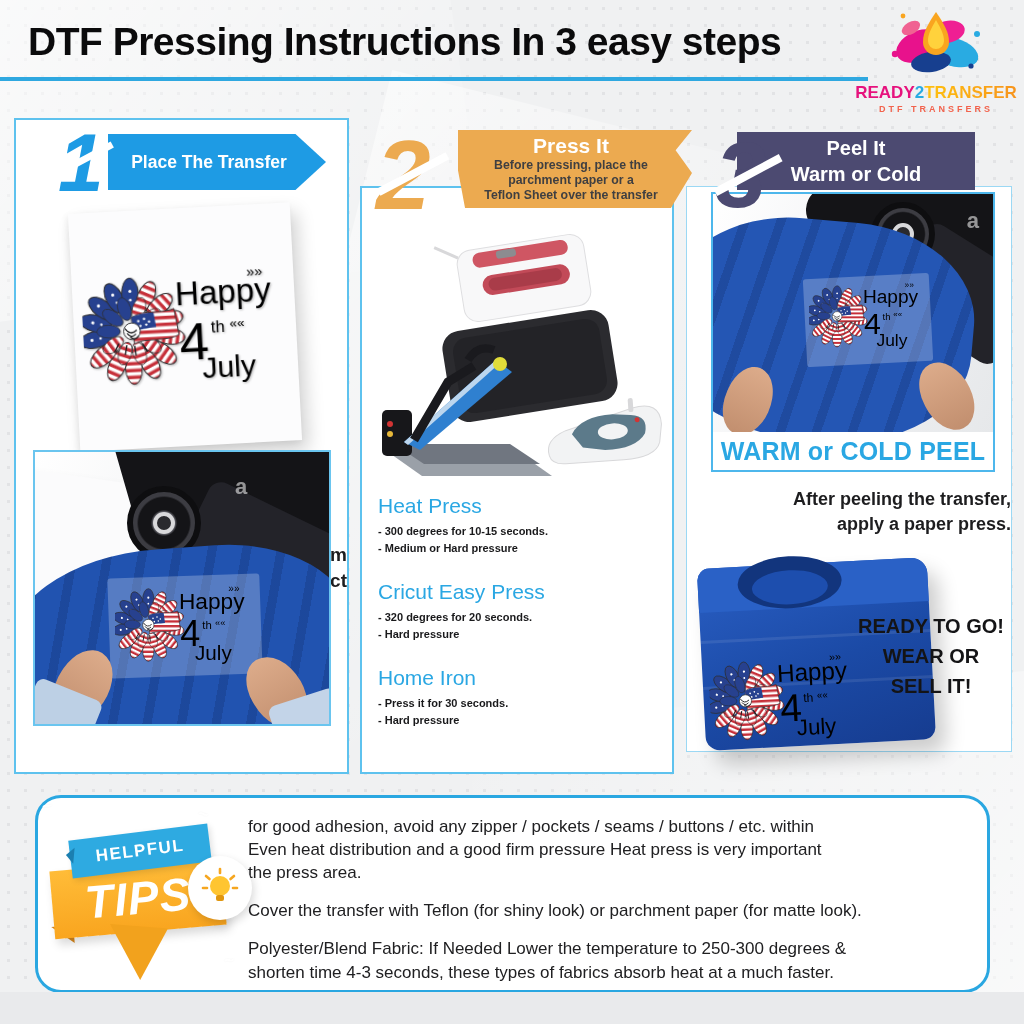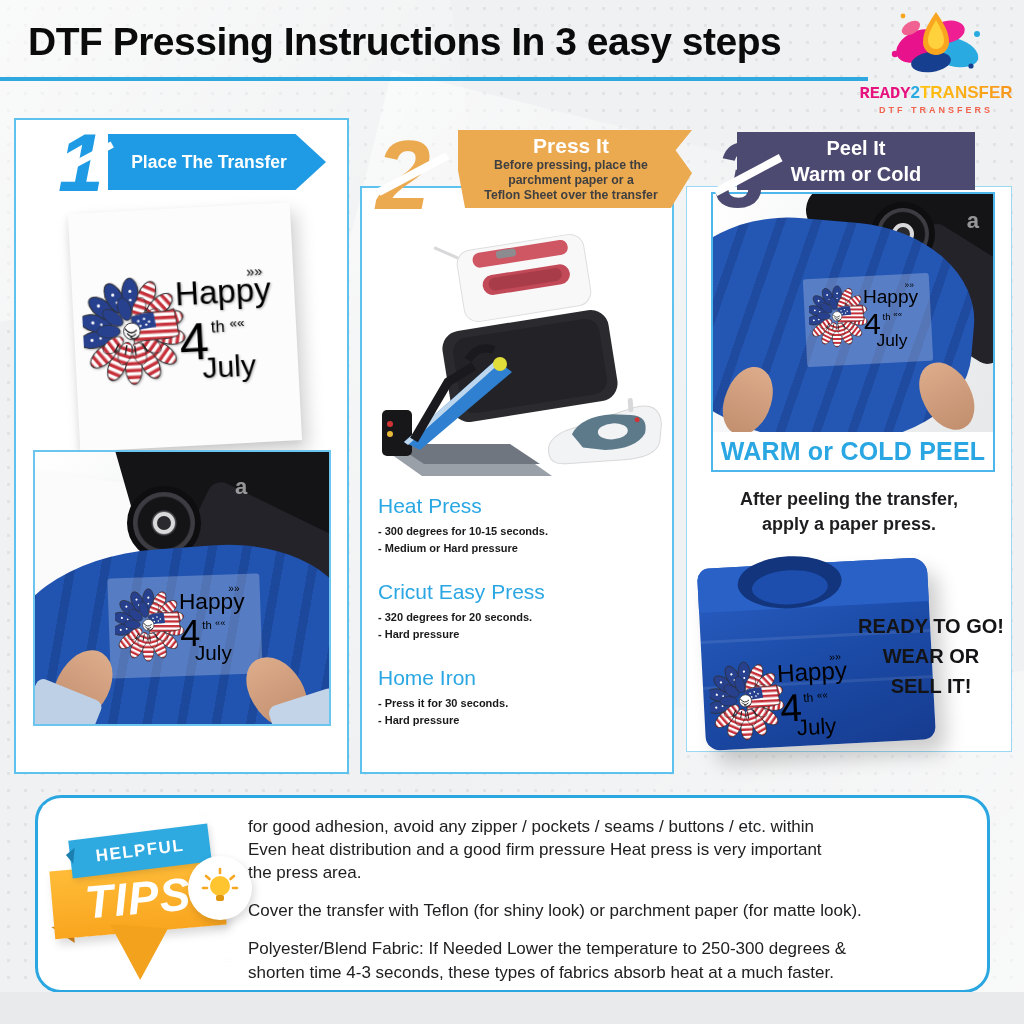--- a/index.html
+++ b/index.html
@@ -13,21 +13,21 @@
   .streak.s1{left:-180px;top:-120px;width:640px;height:420px;background:linear-gradient(135deg,rgba(255,255,255,.9),rgba(255,255,255,0));transform:rotate(-8deg);}
   .streak.s2{right:-160px;bottom:-80px;width:700px;height:380px;background:linear-gradient(315deg,rgba(255,255,255,.75),rgba(255,255,255,0));transform:rotate(-6deg);}
   .streak.s3{left:300px;top:120px;width:500px;height:700px;background:linear-gradient(120deg,rgba(255,255,255,.55),rgba(255,255,255,0) 60%);transform:rotate(14deg);}
 
   
   .title{position:absolute;left:28px;top:20px;font-size:39px;font-weight:800;letter-spacing:-.5px;color:#0b0b0c;}
   .title-underline{position:absolute;left:0;top:77px;width:868px;height:4px;background:#2fa8e0;}
   .logo{position:absolute;left:848px;top:4px;width:176px;text-align:center;}
   .logo-splash{display:block;margin:0 auto;}
   .logo-word{font-size:17px;font-weight:800;letter-spacing:0;line-height:1;}
-  .logo-word .p1{color:#e6127d;font-family:Liberation Mono, monospace;}
+  .logo-word .p1{color:#e6127d;}
   .logo-word .p2{color:#29abe2;}
   .logo-word .p3{background:linear-gradient(90deg,#ffc20e,#f7941d);-webkit-background-clip:text;background-clip:text;color:#f7a600;-webkit-text-fill-color:transparent;}
   .logo-tag{margin-top:3px;font-size:9px;font-weight:700;letter-spacing:3px;color:#f2634d;}
 
   
   .colbox{position:absolute;background:#fff;}
   #col1{left:14px;top:118px;width:331px;height:652px;border:2px solid #5ec2ee;}
   #col2{left:360px;top:186px;width:310px;height:584px;border:2px solid #5ec2ee;}
   #col3{left:686px;top:186px;width:324px;height:564px;border:1px solid #9bd8f4;}
 
@@ -49,21 +49,21 @@
   #banner2 .btitle{color:#fff;font-weight:800;font-size:21px;line-height:1.1;}
   #banner2 .bsub{color:#3f3f41;font-weight:700;font-size:12.3px;line-height:1.25;text-align:center;}
   #banner3{left:50px;top:-55px;width:238px;height:58px;background:#4c4a71;}
   #banner3 .bline{color:#fff;font-weight:800;font-size:20px;line-height:1.3;}
 
   
   .film{position:absolute;left:58px;top:88px;width:222px;height:238px;background:#fcfcfd;
     transform:rotate(-3deg);box-shadow:6px 10px 18px rgba(0,0,0,.18),-2px 2px 6px rgba(0,0,0,.06);
     display:flex;align-items:center;justify-content:center;}
   .film .july{color:#fff;filter:drop-shadow(1px 1px 1px rgba(0,0,0,.28));}
-  .caption{position:absolute;width:100%;text-align:center;font-weight:800;color:#1d1d1f;}
+  .caption{position:absolute;width:100%;text-align:right;font-weight:800;color:#1d1d1f;}
   #caption1{top:422px;font-size:19px;line-height:1.35;}
   .photo{position:absolute;overflow:hidden;background:linear-gradient(115deg,#ffffff,#f0f1f3 55%,#e6e8ea);}
   #photo1{left:17px;top:330px;width:294px;height:272px;border:2px solid #6ac5ef;}
 
   .machine-arm{position:absolute;background:#141417;border-radius:24px;}
   .machine-body{position:absolute;background:#232329;border-radius:14px;}
   .knob{position:absolute;border-radius:50%;border:6px solid #0e0e10;
     background:radial-gradient(circle,#55555c 0 26%,#141417 30% 58%,#3c3c42 62%);}
   .knob::after{content:"";position:absolute;left:50%;top:50%;width:14px;height:14px;margin:-11px 0 0 -11px;border:4px solid #d9d9db;border-radius:50%;background:#2a2a2e;}
   .cable{position:absolute;border-left:5px solid #ececee;border-bottom:5px solid #ececee;border-radius:0 0 0 70px;}

